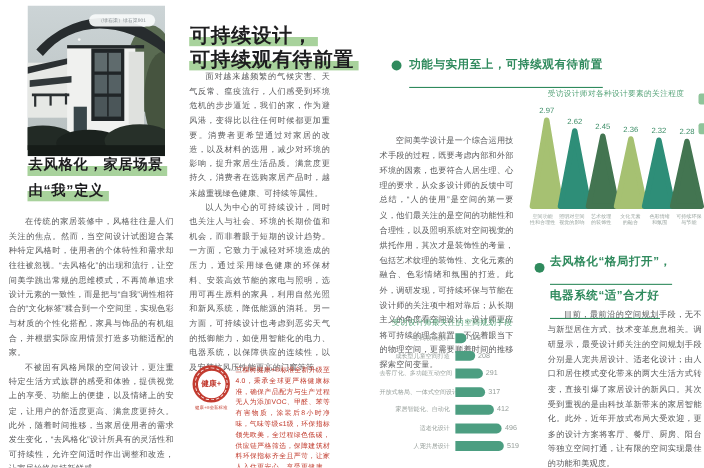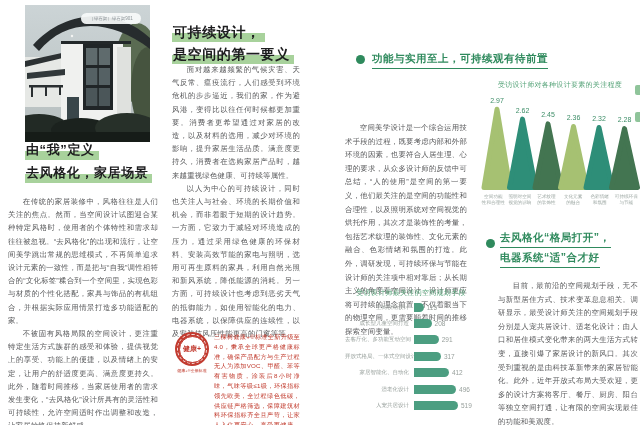--- a/index.html
+++ b/index.html
@@ -16,39 +16,39 @@
   .photo{left:25px;top:5px;width:125px;height:137px;margin:0;position:absolute;}
   .photo svg{display:block;}
   .photo-tag{position:absolute;left:56px;top:8px;width:60px;height:11px;background:rgba(248,250,250,.93);
     border-radius:6px;font-size:4.5px;color:#8a9296;display:flex;align-items:center;justify-content:center;white-space:nowrap;}
 
   
   .headline{font-weight:bold;color:#1d1d1f;letter-spacing:.6px;}
   .headline .line{margin-bottom:4px;}
   .hl{display:inline-block;background:linear-gradient(to bottom,transparent 52%,#a8d29c 52%);padding:0 4px 1px 1px;}
   .headline-left{left:25px;top:141px;font-size:13px;line-height:18px;}
-  .headline-mid{left:172px;top:24px;font-size:14px;line-height:17px;}
+  .headline-mid{left:172px;top:24px;font-size:18px;line-height:17px;}
 
   .left-body{left:8px;top:195px;width:150px;}
   .mid-body{left:172px;top:63px;width:128px;}
 
   
   .badge-row{left:172px;top:332px;width:128px;display:flex;align-items:flex-start;}
   .badge-wrap{width:40px;flex:0 0 40px;display:flex;flex-direction:column;align-items:center;}
   .badge-outer{width:34px;height:34px;border-radius:50%;background:#c23b30;display:flex;align-items:center;justify-content:center;
     outline:1px dashed rgba(255,255,255,.85);outline-offset:-3px;}
   .badge-inner{width:25px;height:25px;border-radius:50%;background:#fff;border:1px solid #c23b30;
     display:flex;align-items:center;justify-content:center;color:#c23b30;font-weight:bold;font-size:7px;}
   .badge-caption{margin-top:2px;font-size:4px;color:#c0392b;white-space:nowrap;}
   .note{color:#c0392b;font-size:6.2px;line-height:9.8px;text-align:justify;text-indent:0;width:86px;margin-left:2px;letter-spacing:.2px;}
 
   
   .bullet{width:9px;height:9px;border-radius:50%;background:#2f8a5d;}
   .section-title{color:#2f8a5d;font-weight:bold;font-size:10.5px;letter-spacing:.5px;}
-  .section-title .line{display:inline-block;border-bottom:1.5px solid #2f8a5d;padding-bottom:2px;margin-bottom:3px;}
+  .section-title .line{display:inline-block;border-bottom:1.5px solid #2f8a5d;padding-bottom:13px;margin-bottom:3px;}
   .sec1-para{left:345px;top:121px;width:122px;line-height:13.6px;}
   .sec2-para{left:498px;top:279px;width:140px;line-height:13.6px;}
 
   
   .chart-title{color:#55a378;font-size:7px;text-align:center;letter-spacing:.3px;}
   .tri-value{font-size:7px;fill:#3e8e68;}
   .tri-labels{display:flex;}
   .tri-label{width:26.6px;font-size:4.6px;line-height:6px;color:#9aa5a0;text-align:center;}
   .bar-rows{}
   .bar-row{display:flex;align-items:center;height:16.4px;}
@@ -92,32 +92,32 @@
     <ellipse cx="14" cy="121" rx="28" ry="12" fill="#222a25"></ellipse>
     <ellipse cx="56" cy="125" rx="30" ry="12" fill="#1b221e"></ellipse>
     <ellipse cx="102" cy="123" rx="32" ry="15" fill="#273029"></ellipse>
     <rect x="0" y="127" width="125" height="10" fill="#161c18"></rect>
     <circle cx="47" cy="31" r="1.2" fill="#f4f5f3"></circle>
   </svg>
   <div class="photo-tag">（绿石渠）绿石渠901</div>
 </figure>
 
 <div class="abs headline headline-left">
+  <div class="line"><span class="hl">去风格化，家居场景</span></div>
   <div class="line"><span class="hl">由“我”定义</span></div>
-  <div class="line"><span class="hl">去风格化，家居场景</span></div>
 </div>
 
 <div class="abs body-text left-body">
   <p>在传统的家居装修中，风格往往是人们关注的焦点。然而，当空间设计试图迎合某种特定风格时，使用者的个体特性和需求却往往被忽视。“去风格化”的出现和流行，让空间美学跳出常规的思维模式，不再简单追求设计元素的一致性，而是把与“自我”调性相符合的“文化标签”糅合到一个空间里，实现色彩与材质的个性化搭配，家具与饰品的有机组合，并根据实际应用情景打造多功能适配的家。</p>
   <p>不被固有风格局限的空间设计，更注重特定生活方式族群的感受和体验，提供视觉上的享受、功能上的便捷，以及情绪上的安定，让用户的舒适度更高、满意度更持久。此外，随着时间推移，当家居使用者的需求发生变化，“去风格化”设计所具有的灵活性和可持续性，允许空间适时作出调整和改造，让家居始终保持新鲜感。</p>
 </div>
 
 <div class="abs headline headline-mid">
   <div class="line"><span class="hl">可持续设计，</span></div>
-  <div class="line"><span class="hl">是空间的第一要义</span></div>
+  <div class="line"><span class="hl">可持续观有待前置</span></div>
 </div>
 
 <div class="abs body-text mid-body">
   <p>面对越来越频繁的气候灾害、天气反常、瘟疫流行，人们感受到环境危机的步步逼近，我们的家，作为避风港，变得比以往任何时候都更加重要。消费者更希望通过对家居的改造，以及材料的选用，减少对环境的影响，提升家居生活品质。满意度更持久，消费者在选购家居产品时，越来越重视绿色健康、可持续等属性。</p>
   <p>以人为中心的可持续设计，同时也关注人与社会、环境的长期价值和机会，而非着眼于短期的设计趋势。一方面，它致力于减轻对环境造成的压力，通过采用绿色健康的环保材料、安装高效节能的家电与照明，选用可再生原料的家具，利用自然光照和新风系统，降低能源的消耗。另一方面，可持续设计也考虑到恶劣天气的抵御能力，如使用智能化的电力、电器系统，以保障供应的连续性，以及安装抗风压性能更高的门窗等等。</p>
 </div>
 
 <div class="abs badge-row">
   <div class="badge-wrap">
     <div class="badge-outer">

